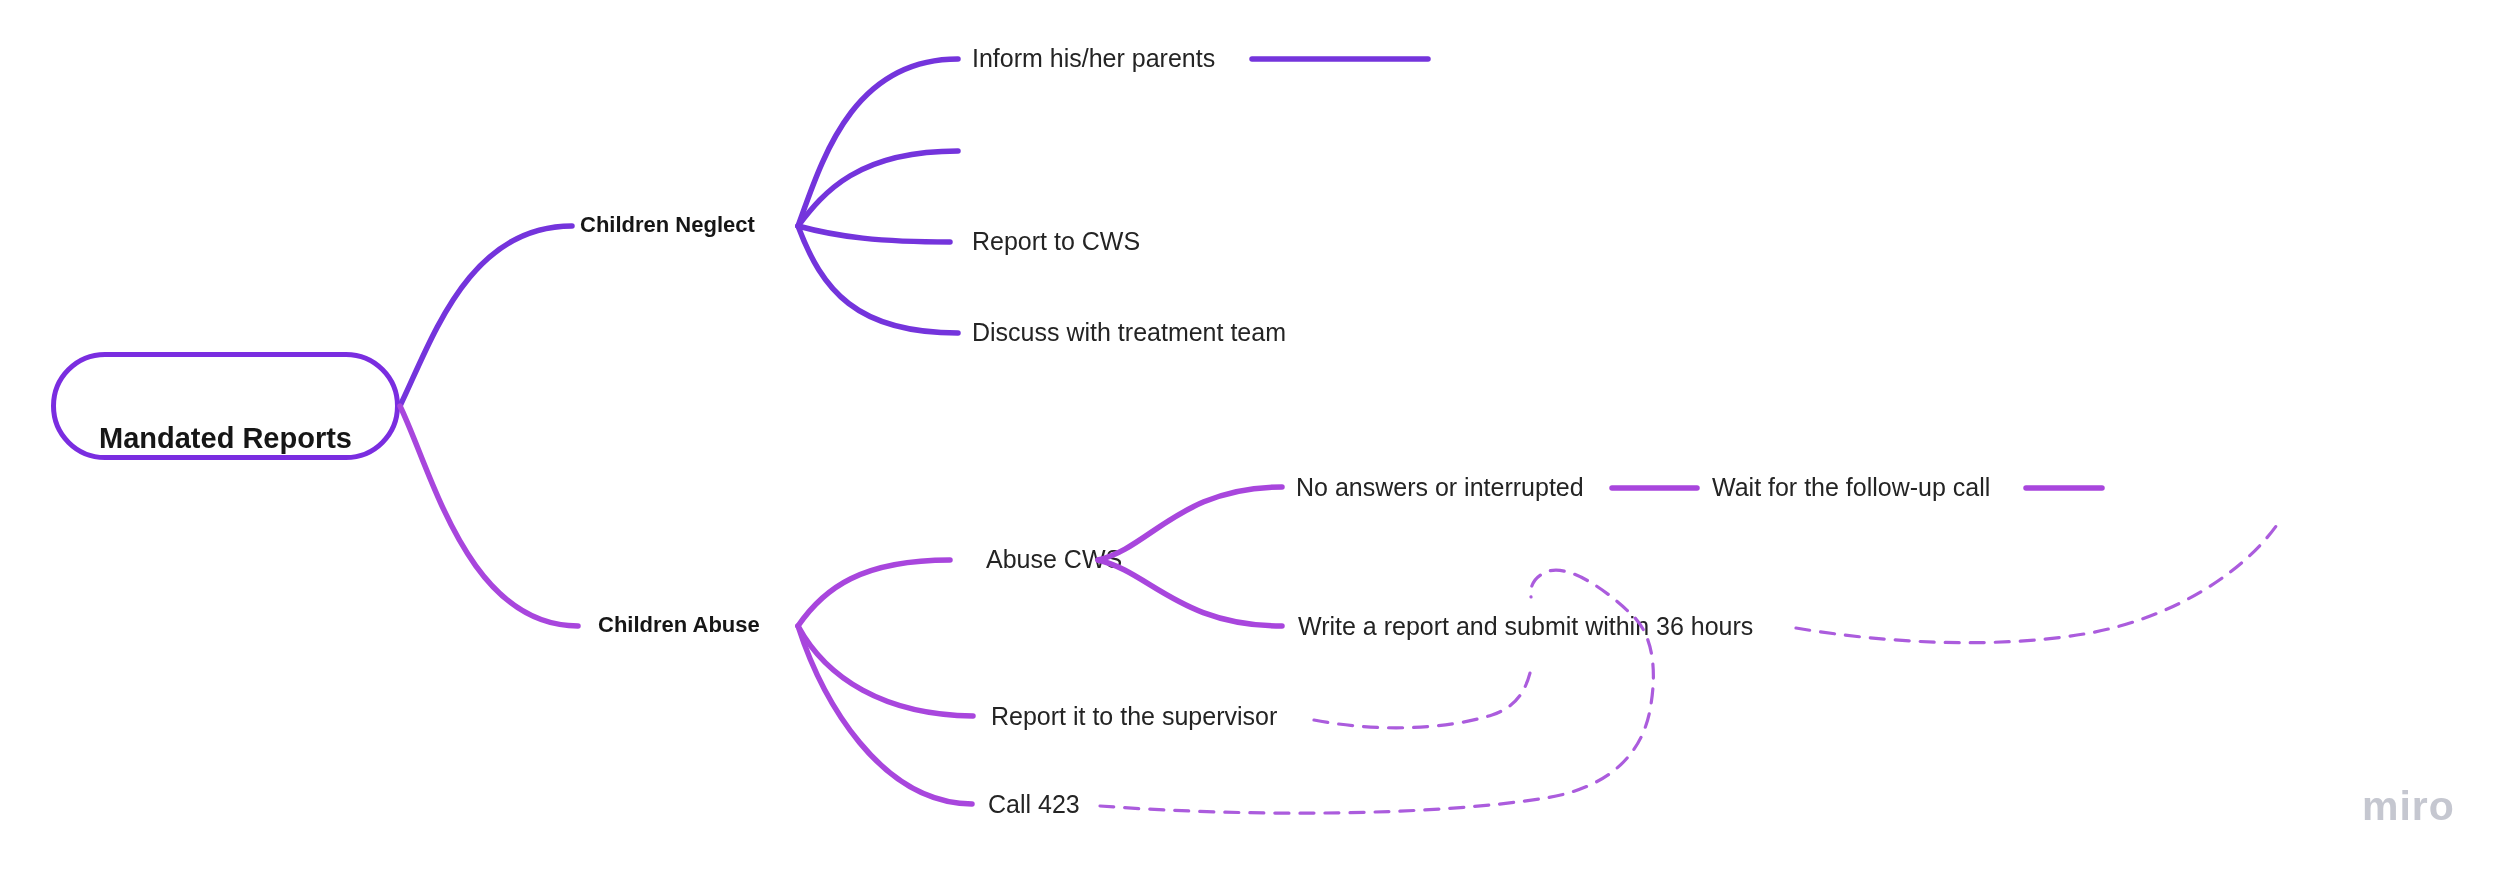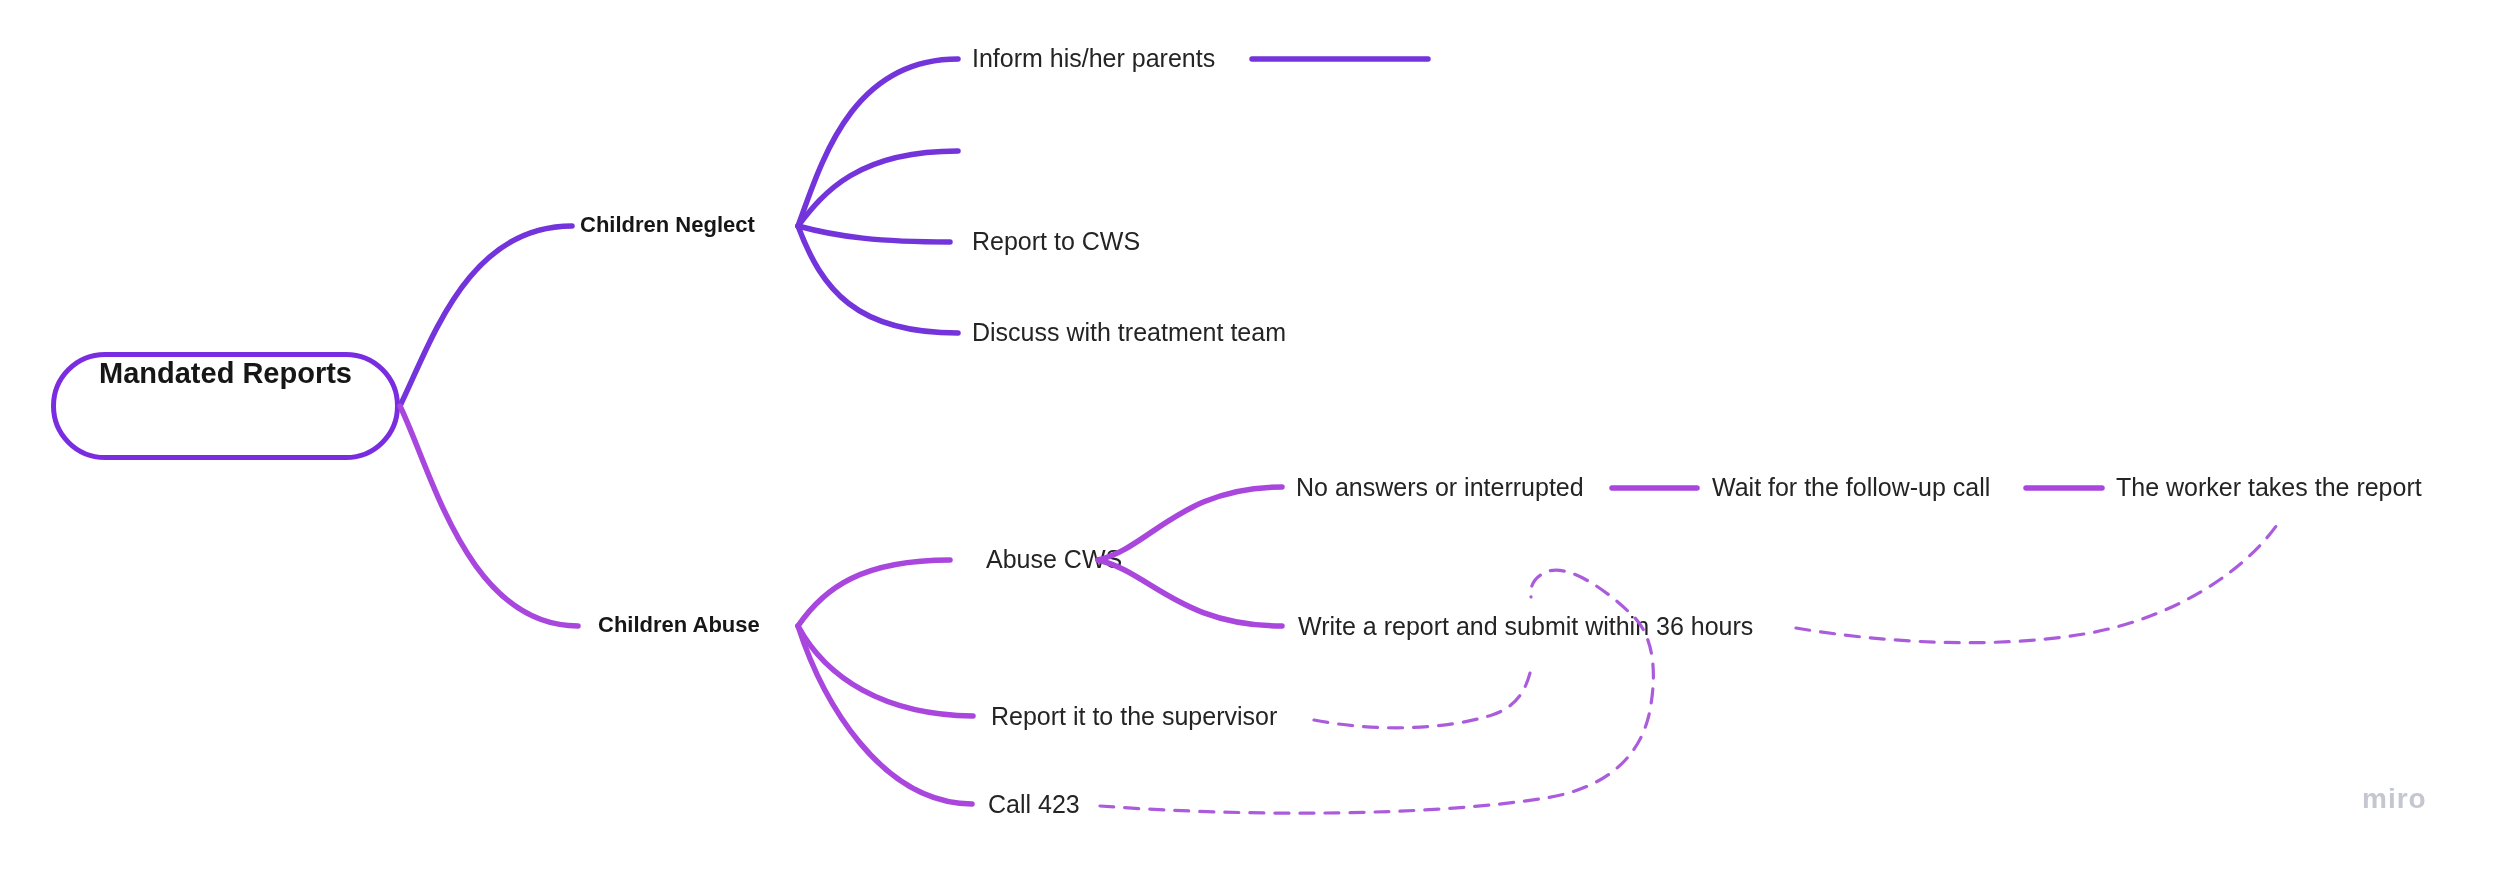--- a/index.html
+++ b/index.html
@@ -28,32 +28,32 @@
     font-weight:bold;
     font-size:22px;
     color:var(--text-bold,#161616);
   }
   .root-pill{
     position:absolute;
     box-sizing:border-box;
     border:5px solid var(--root-border,#7a2de0);
     border-radius:60px;
     background:#fff;
-    display:flex;align-items:flex-start;justify-content:center;
+    display:flex;align-items:flex-end;justify-content:center;
   }
   .root-pill span{
     font-weight:bold;
     font-size:29px;
     color:var(--text-bold,#161616);
     white-space:nowrap;
   }
   .watermark{
     position:absolute;
     font-weight:bold;
-    font-size:28px;
+    font-size:41px;
     letter-spacing:1px;
     color:var(--watermark,#c5c7d0);
   }
 </style>
 </head>
 <body>
 
 <div class="canvas">
 
   <div class="root-pill" style="left:51px;top:352px;width:349px;height:108px">
@@ -63,21 +63,20 @@
   <div class="node branch" style="left:580px;top:226px">Children Neglect</div>
   <div class="node branch" style="left:598px;top:626px">Children Abuse</div>
 
   <div class="node" style="left:972px;top:59px">Inform his/her parents</div>
   <div class="node" style="left:972px;top:242px">Report to CWS</div>
   <div class="node" style="left:972px;top:333px">Discuss with treatment team</div>
 
   <div class="node" style="left:986px;top:560px">Abuse CWS</div>
   <div class="node" style="left:1296px;top:488px">No answers or interrupted</div>
   <div class="node" style="left:1712px;top:488px">Wait for the follow-up call</div>
-  <div class="node" style="left:2116px;top:488px">The worker takes the report</div>
   <div class="node" style="left:1298px;top:627px">Write a report and submit within 36 hours</div>
   <div class="node" style="left:991px;top:717px">Report it to the supervisor</div>
   <div class="node" style="left:988px;top:805px">Call 423</div>
 
   <div class="watermark" style="left:2362px;top:783px">miro</div>
 
   <svg class="links" width="2500" height="870" viewBox="0 0 2500 870">
 
     <path class="link-solid-neglect" d="M 400 406 C 432 340 468 226 572 226"></path>
     <path class="link-solid-abuse" d="M 400 406 C 432 472 468 626 578 626"></path>

